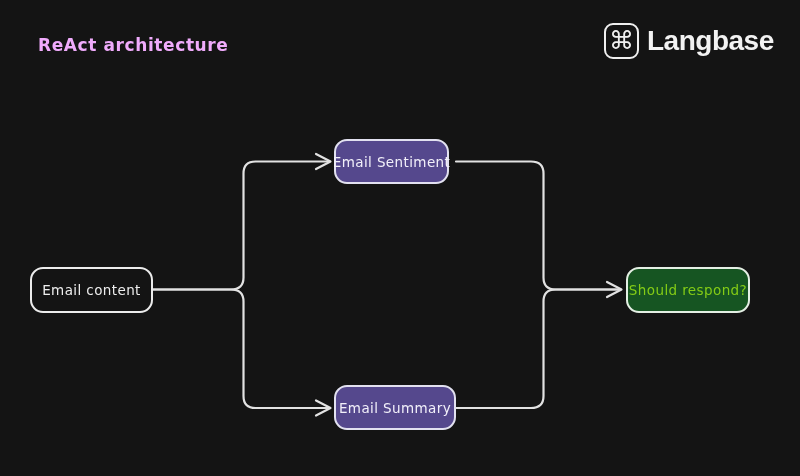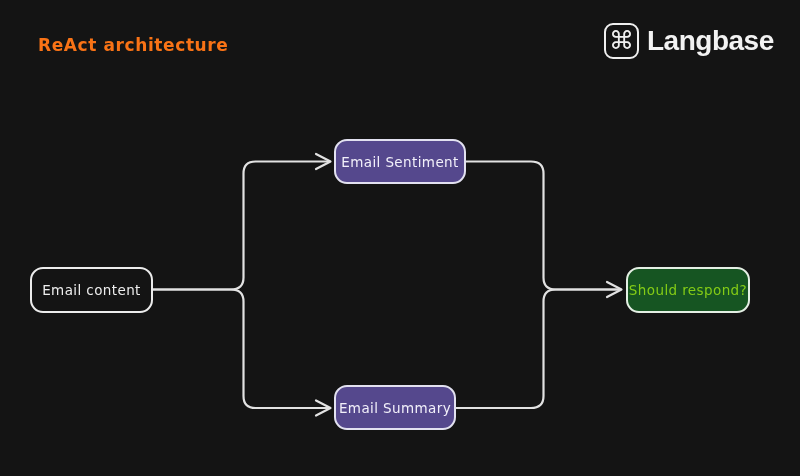--- a/index.html
+++ b/index.html
@@ -78,30 +78,30 @@
     align-items: center;
     justify-content: center;
     border: 2px solid #ececec;
     border-radius: 13px;
     font-size: 13.5px;
     letter-spacing: 0.4px;
     font-weight: 500;
     white-space: nowrap;
   }
   .node-content   { left: 30px;  top: 267px; width: 123px; height: 46px; }
-  .node-sentiment { left: 334px; top: 139px; width: 132px; height: 45px; }
+  .node-sentiment { left: 334px; top: 139px; width: 115px; height: 45px; }
   .node-summary   { left: 334px; top: 385px; width: 122px; height: 45px; }
   .node-respond   { left: 626px; top: 267px; width: 124px; height: 46px; }
 </style>
 </head>
 <body>
 
 <div class="canvas" style="background-color: rgb(20, 20, 20);">
 
-  <div class="title" style="color: #f97316;">ReAct architecture</div>
+  <div class="title" style="color: #f0abfc;">ReAct architecture</div>
 
   <div class="logo">
     <span class="logo-icon">⌘</span>
     <span class="logo-brand">Langbase</span>
   </div>
 
   <svg class="edges" viewBox="0 0 800 476" xmlns="http://www.w3.org/2000/svg">
 
     <path class="edge" d="M 153 289.5 L 231 289.5 Q 243.5 289.5 243.5 277.5 L 243.5 173.5 Q 243.5 161.5 255.5 161.5 L 328 161.5"></path>
     <path class="edge" d="M 316 154 L 330.5 161.5 L 316 169"></path>

